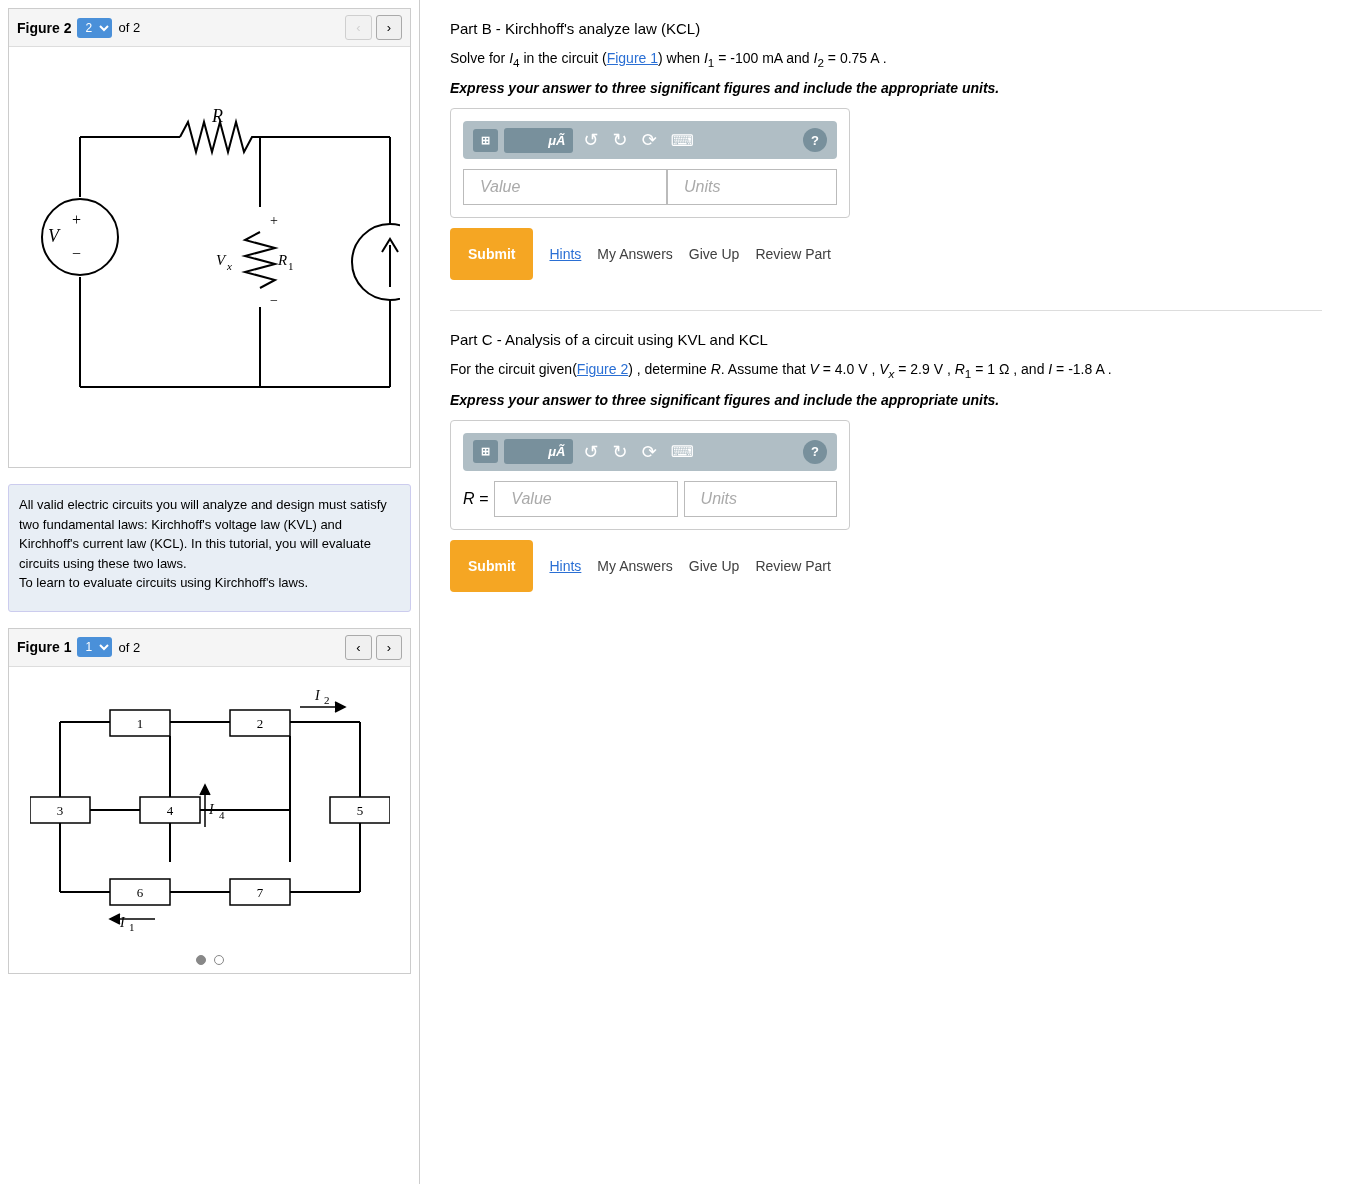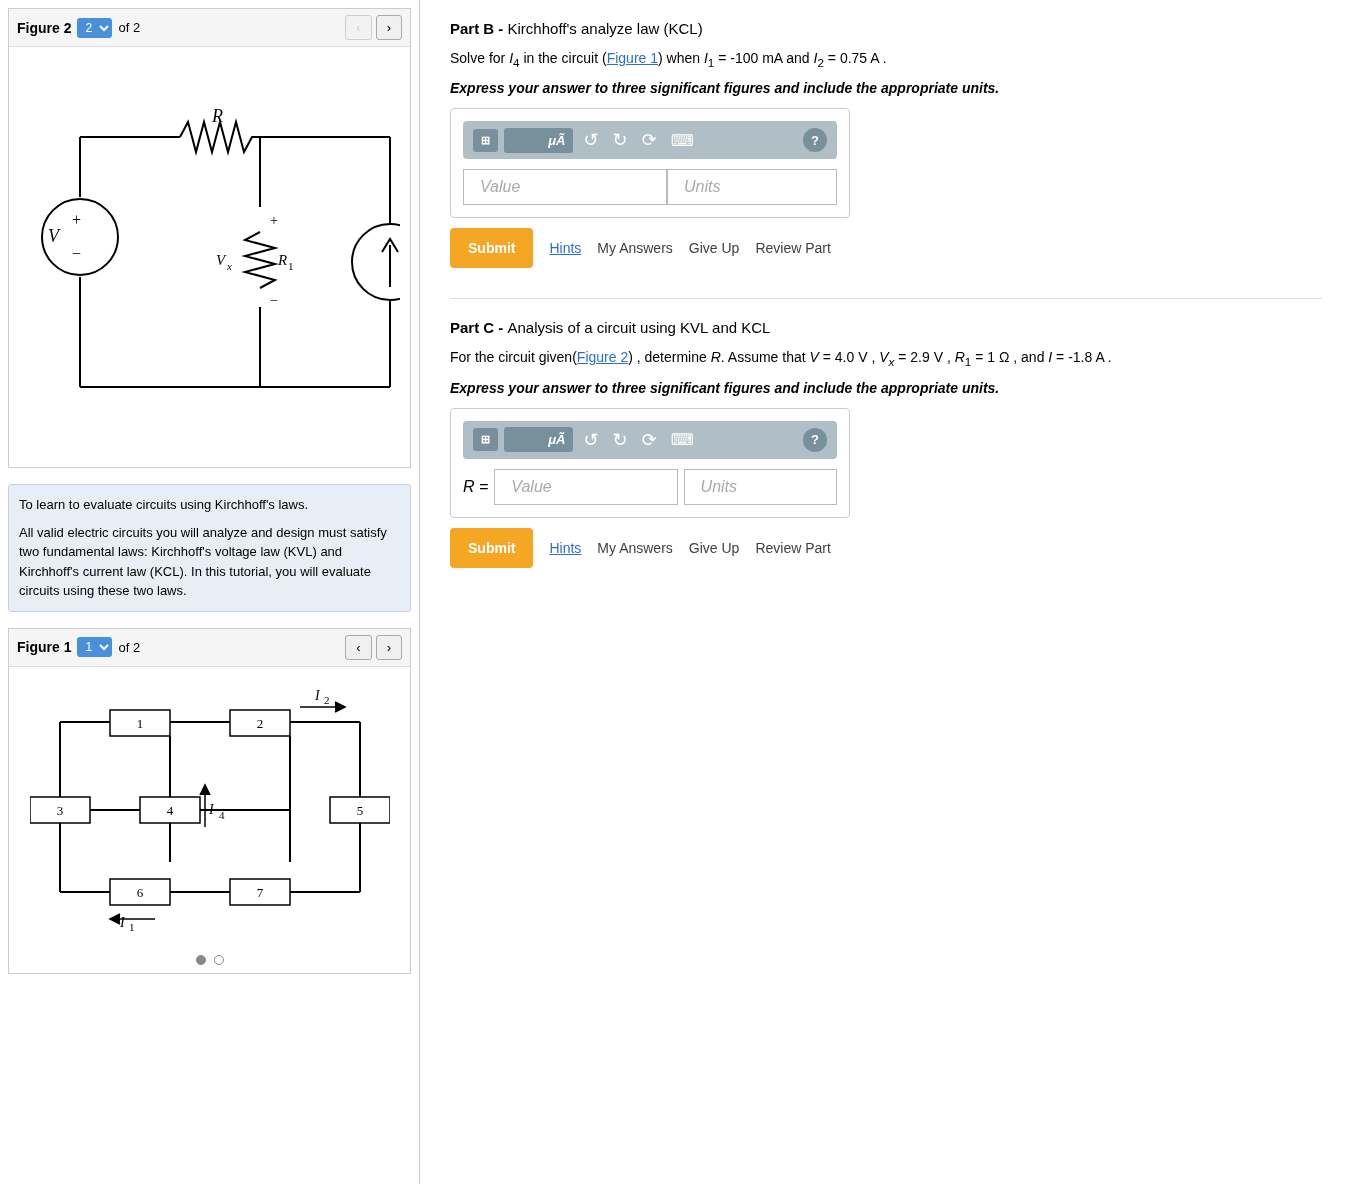--- a/index.html
+++ b/index.html
@@ -29,21 +29,21 @@
     .dot-nav { display: flex; justify-content: center; gap: 8px; padding: 8px; }
     .dot { width: 10px; height: 10px; border-radius: 50%; border: 1px solid #888; background: #fff; display: inline-block; }
     .dot.active { background: #888; }
 
     
     .right-panel { flex: 1; padding: 20px 30px; }
 
     
     .part-section { margin-bottom: 30px; }
     .part-title { font-size: 15px; margin-bottom: 10px; }
-    .part-title strong { font-weight: bold; text-align: right; }
+    .part-title strong { font-weight: normal; text-align: right; }
     .problem-text { font-size: 14px; margin-bottom: 8px; line-height: 1.6; }
     .express-text { font-weight: bold; font-size: 14px; margin-bottom: 12px; font-style: italic; }
     .figure-link { color: #2a6fd4; text-decoration: underline; cursor: pointer; }
 
     
     .answer-box { border: 1px solid #ccc; border-radius: 4px; padding: 12px; background: #fff; margin-bottom: 10px; max-width: 400px; }
     .toolbar { display: flex; align-items: center; gap: 6px; background: #b0bec5; border-radius: 4px; padding: 6px 10px; margin-bottom: 10px; }
     .toolbar-btn { background: #78909c; color: white; border: none; border-radius: 3px; padding: 5px 8px; cursor: pointer; font-size: 13px; font-weight: bold; }
     .toolbar-btn.matrix { font-size: 11px; }
     .toolbar-btn.unit { font-style: italic; padding-left: 44px; }
@@ -54,21 +54,21 @@
     .answer-input { border: 1px solid #bbb; padding: 8px 16px; font-size: 16px; font-style: italic; color: #aaa; flex: 1; outline: none; background: #fff; cursor: text; }
     .answer-input.value { border-right: none; }
     .answer-input.units { border-left: 1px solid #bbb; flex: 0.8; }
 
     
     .input-row-c { display: flex; align-items: center; gap: 6px; }
     .r-label { font-size: 16px; font-style: italic; white-space: nowrap; }
 
     
     .action-row { display: flex; align-items: center; gap: 16px; margin-top: 8px; }
-    .submit-btn { background: #f5a623; color: white; border: none; border-radius: 4px; padding: 12px 18px; font-size: 14px; font-weight: bold; cursor: pointer; }
+    .submit-btn { background: #f5a623; color: white; border: none; border-radius: 4px; padding: 18px 18px; font-size: 14px; font-weight: bold; cursor: pointer; }
     .action-link { color: #2a6fd4; text-decoration: underline; cursor: pointer; font-size: 14px; }
     .action-text { color: #404040; font-size: 14px; cursor: default; }
 
     .divider { border: none; border-top: 1px solid #ddd; margin: 20px 0; }
 
     
     .circuit-svg { font-family: 'Times New Roman', serif; }
   </style>
 </head>
 <body>
@@ -131,22 +131,22 @@
         <polyline points="362,175 370,162 378,175" stroke="black" stroke-width="2" fill="none"></polyline>
 
         <text x="385" y="192" font-size="18" font-style="italic" fill="black">I</text>
 
         <text x="192" y="45" font-size="18" font-style="italic" fill="black">R</text>
       </svg>
     </div>
   </div>
 
   <div class="info-box">
+    <p>All valid electric circuits you will analyze and design must satisfy two fundamental laws: Kirchhoff's voltage law (KVL) and Kirchhoff's current law (KCL). In this tutorial, you will evaluate circuits using these two laws.</p>
     <p style="margin-bottom:8px;">To learn to evaluate circuits using Kirchhoff's laws.</p>
-    <p>All valid electric circuits you will analyze and design must satisfy two fundamental laws: Kirchhoff's voltage law (KVL) and Kirchhoff's current law (KCL). In this tutorial, you will evaluate circuits using these two laws.</p>
   </div>
 
   <div class="figure1-container">
     <div class="figure-header">
       <span class="figure-title">Figure 1</span>
       <select class="figure-select">
         <option>1</option>
         <option>2</option>
       </select>
       <span class="figure-of">of 2</span>

